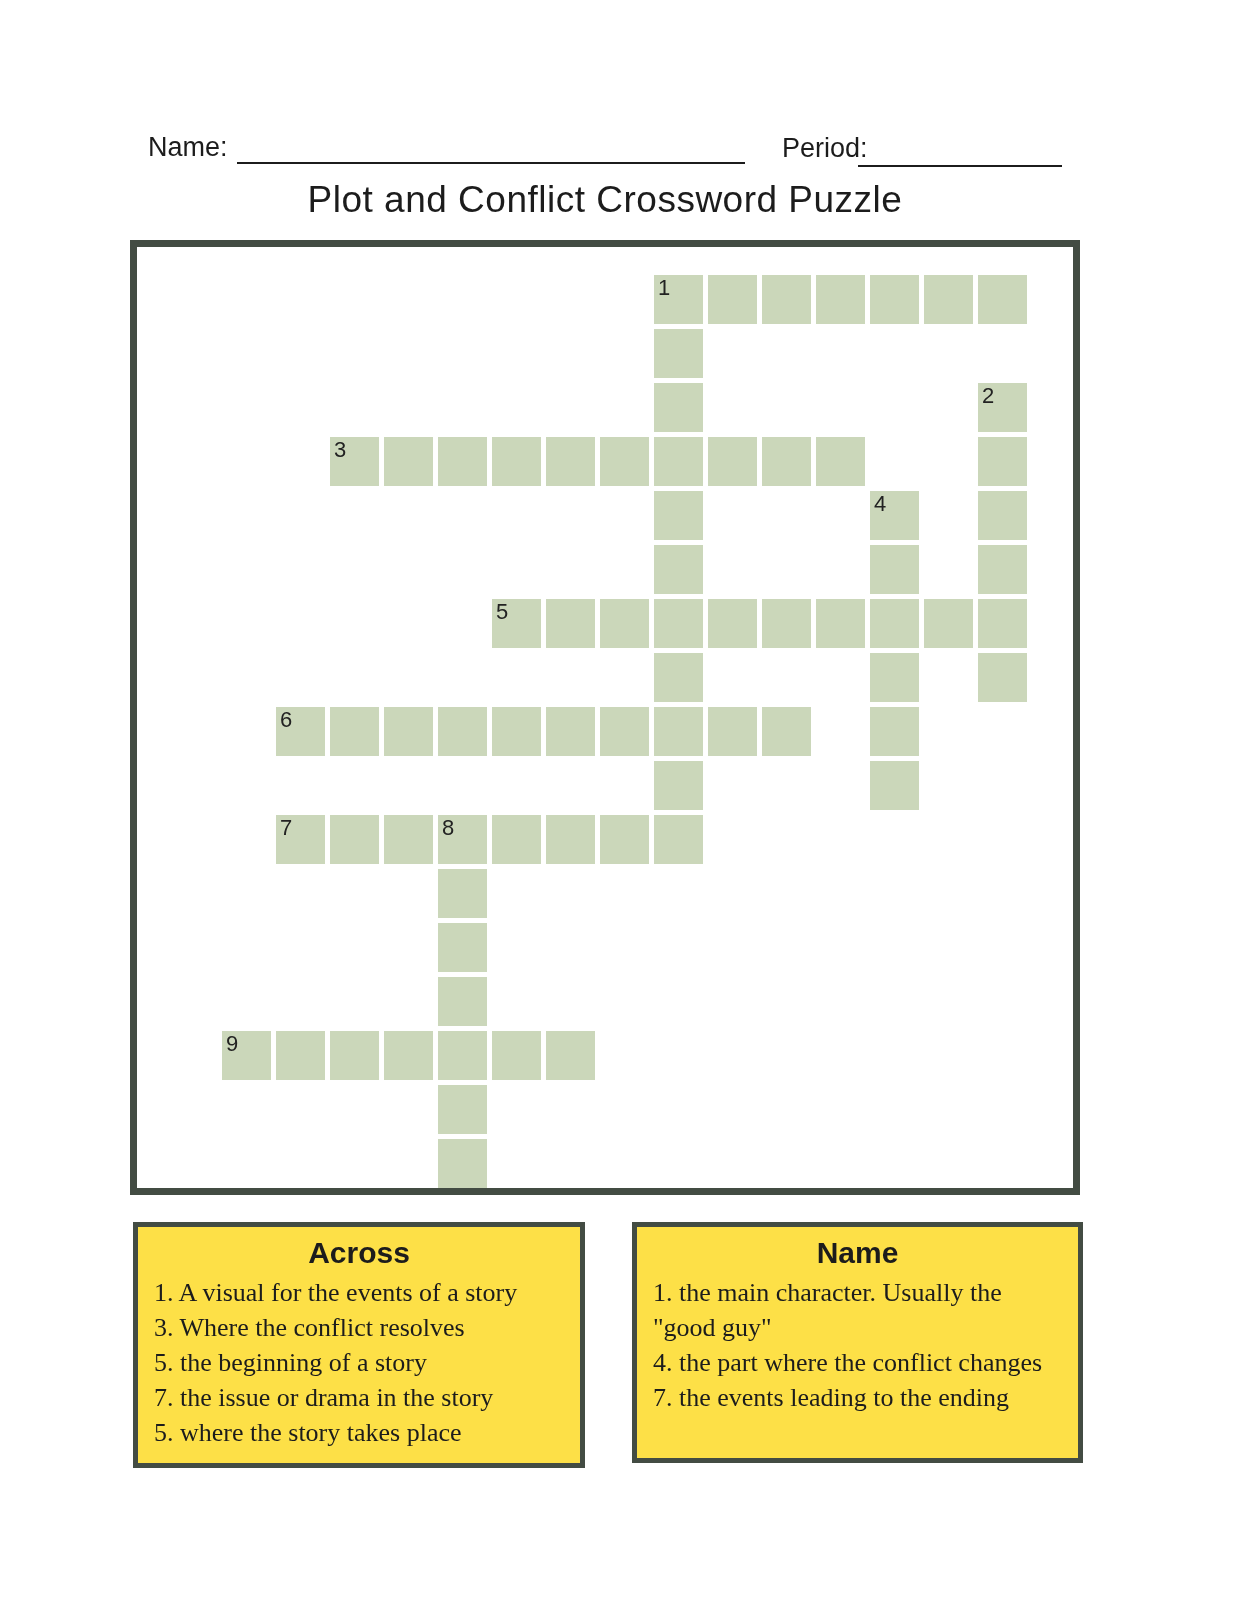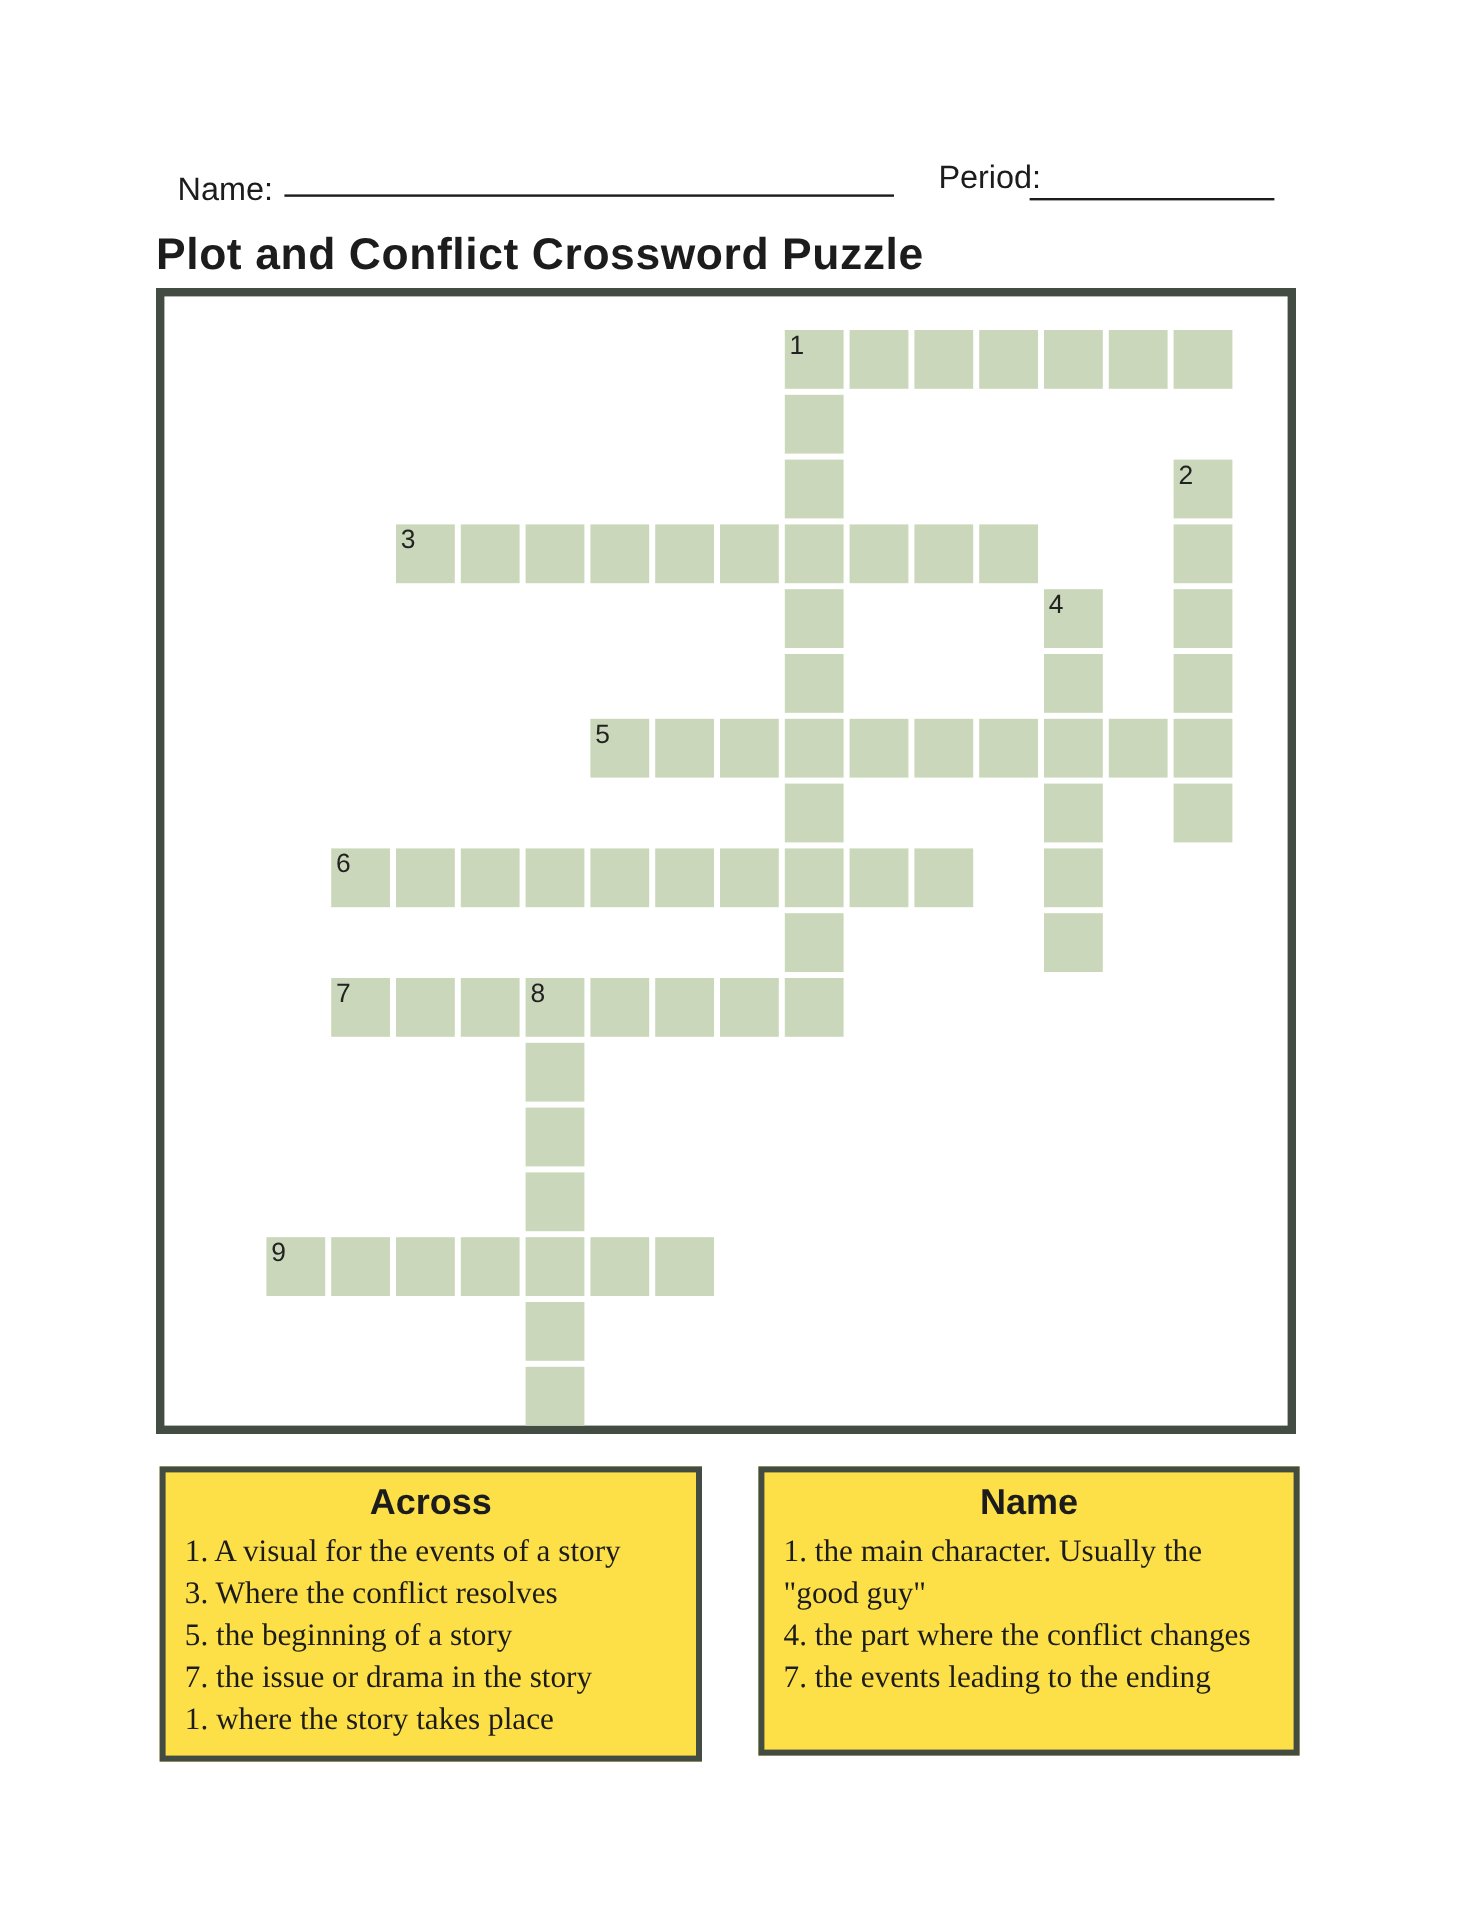--- a/index.html
+++ b/index.html
@@ -20,31 +20,32 @@
   
   .field-label {
     font-size: 27px;
     color: #1c1c1c;
     white-space: nowrap;
   }
   .write-line {
     border-bottom: 2px solid #1c1c1c;
     height: 0;
   }
-  #name-label   { left: 148px; top: 143px; }
+  #name-label   { left: 148px; top: 132px; }
   #name-line    { left: 237px; top: 162px; width: 508px; }
   #period-label { left: 782px; top: 133px; }
   #period-line  { left: 858px; top: 165px; width: 204px; }
 
   #page-title {
     left: 130px;
-    top: 191px;
+    top: 179px;
     width: 950px;
+    text-align: center;
     font-size: 37px;
-    font-weight: 700;
+    font-weight: 400;
     letter-spacing: 0.5px;
     white-space: nowrap;
   }
 
   
   #crossword-grid {
     left: 130px;
     top: 240px;
     width: 936px;   
     height: 941px;  
@@ -200,21 +201,21 @@
     <div class="cell" style="left: 409px; top: 784px; background: rgb(203, 215, 186);"></div>
   </div>
 
 <div class="abs clue-box" id="across-box">
   <div class="clue-title">Across</div>
   <div class="clue-lines">
       <div class="clue-line">1. A visual for the events of a story</div>
       <div class="clue-line">3. Where the conflict resolves</div>
       <div class="clue-line">5. the beginning of a story</div>
       <div class="clue-line">7. the issue or drama in the story</div>
-      <div class="clue-line">1. where the story takes place</div>
+      <div class="clue-line">5. where the story takes place</div>
     </div>
 </div>
 
 <div class="abs clue-box" id="down-box">
   <div class="clue-title">Name</div>
   <div class="clue-lines">
       <div class="clue-line">1. the main character. Usually the</div>
       <div class="clue-line">"good guy"</div>
       <div class="clue-line">4. the part where the conflict changes</div>
       <div class="clue-line">7. the events leading to the ending</div>

